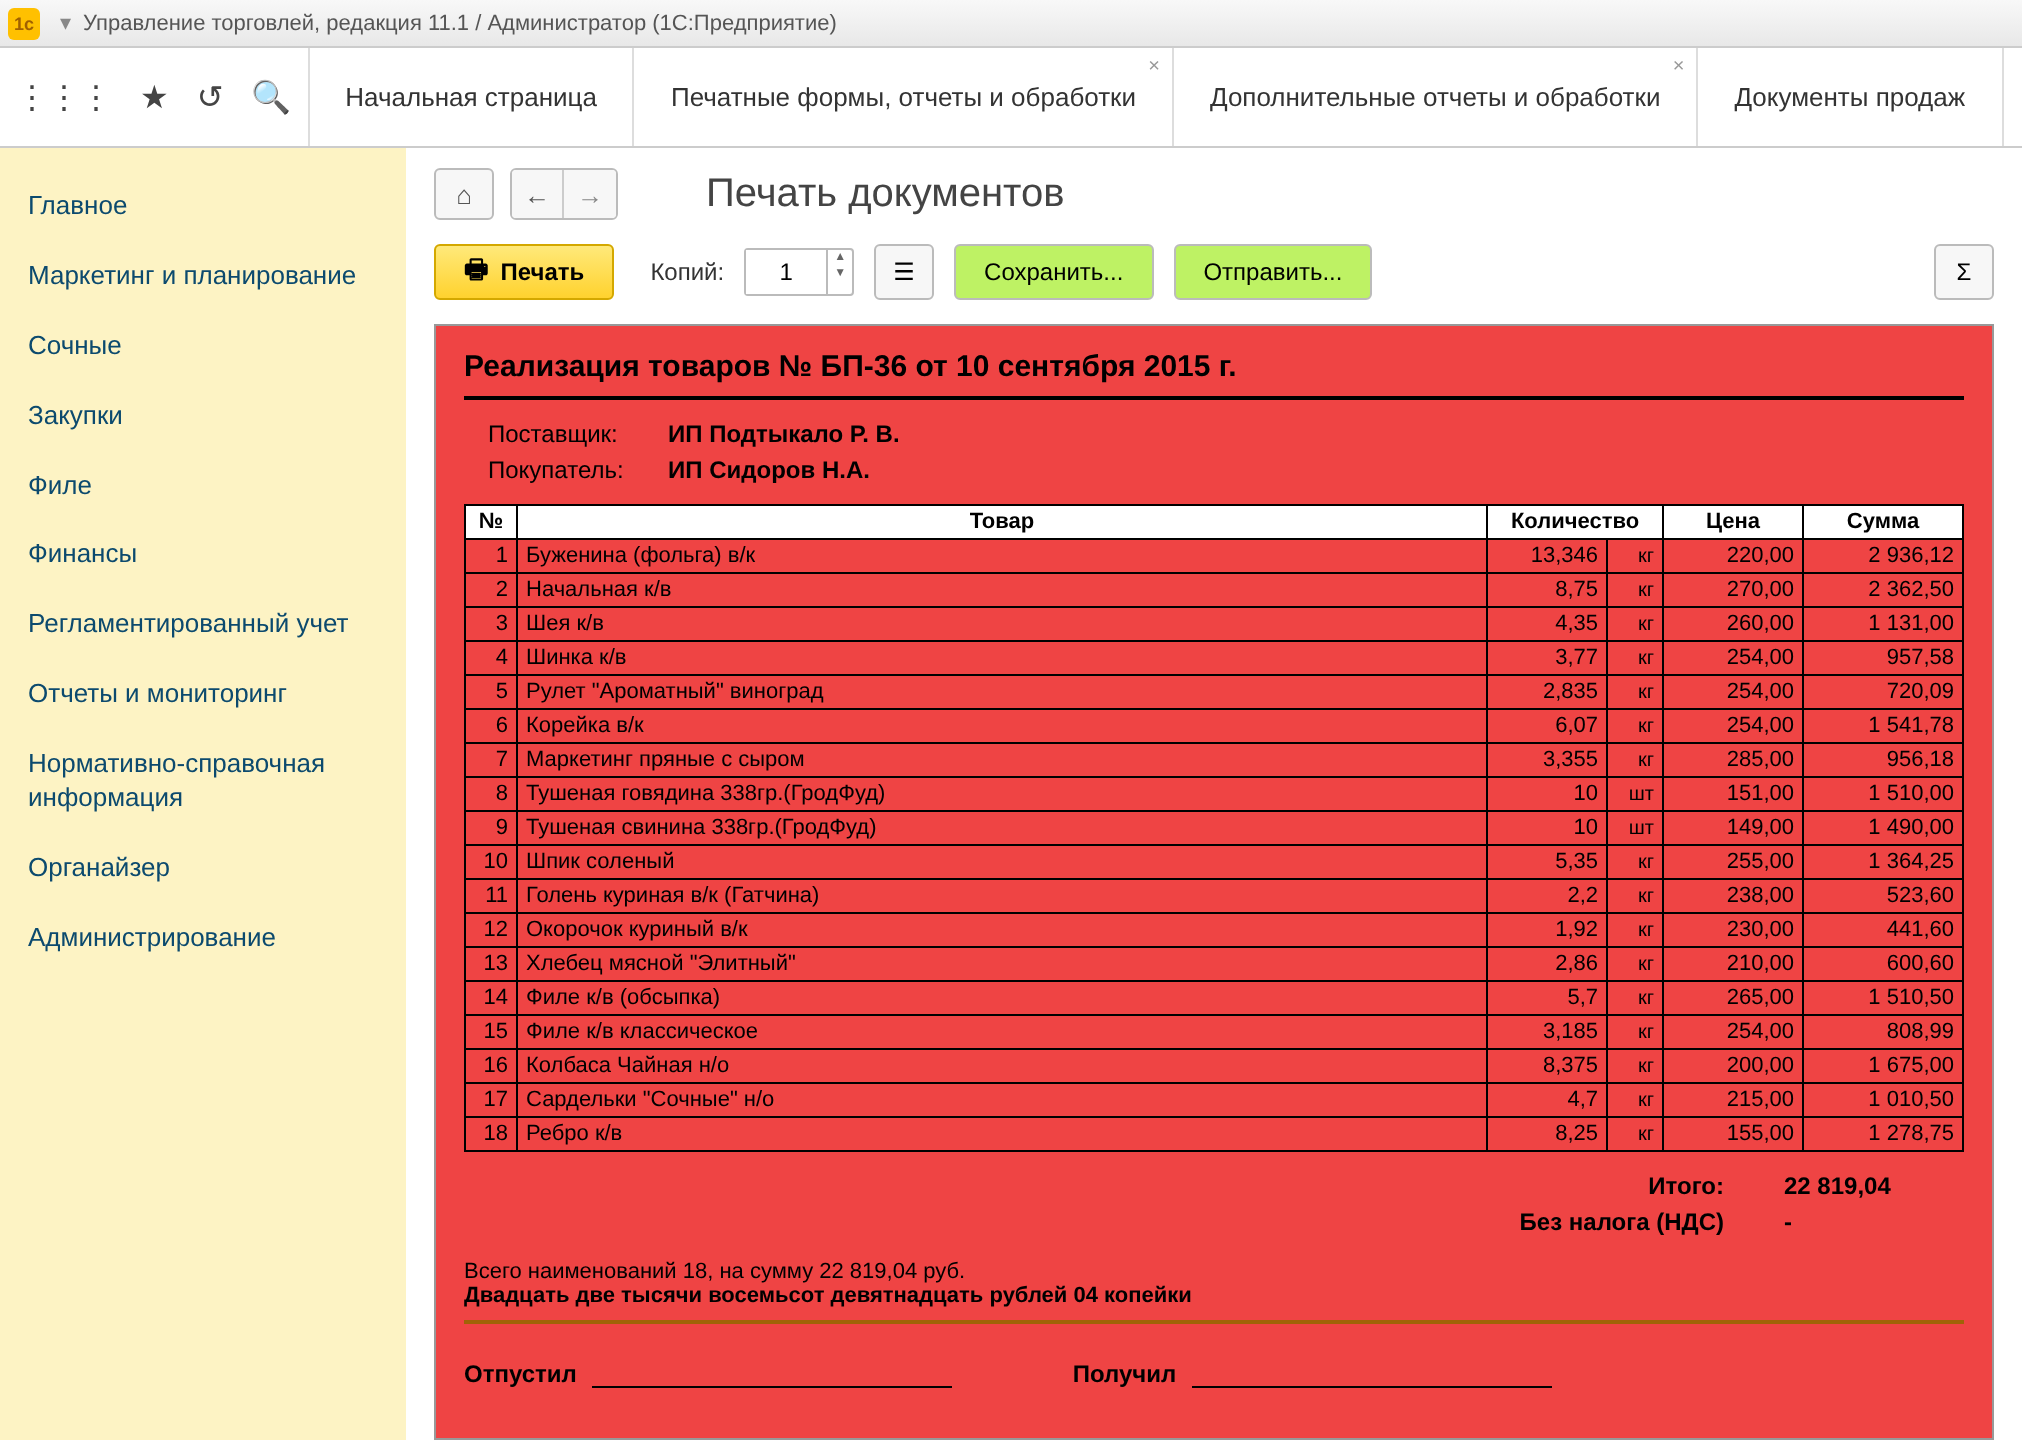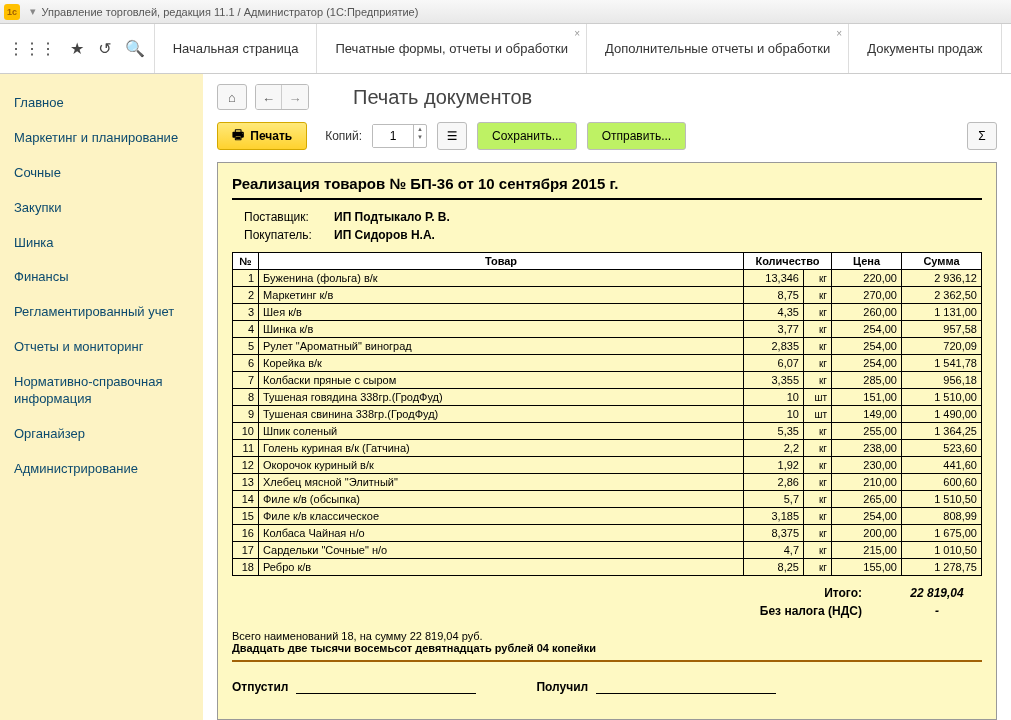--- a/index.html
+++ b/index.html
@@ -26,37 +26,37 @@
 .btn { height: 28px; padding: 0 14px; border: 1px solid #bbb; background: #bef264; border-radius: 3px; cursor: pointer; font-size: 12px; display: inline-flex; align-items: center; gap: 6px; }
 .btn.primary { background: linear-gradient(#ffe97a,#ffd22e); border-color: #d4a800; font-weight: bold; }
 .btn .ico { font-size: 13px; }
 .copies-lbl { font-size: 12px; color: #333; margin-left: 8px; }
 .spinner { display: inline-flex; border: 1px solid #bbb; border-radius: 2px; height: 24px; }
 .spinner input { width: 40px; border: none; text-align: center; font-size: 12px; }
 .spinner .arrows { display: flex; flex-direction: column; border-left: 1px solid #bbb; }
 .spinner .arrows span { font-size: 6px; padding: 1px 3px; cursor: pointer; line-height: 1; color: #666; }
 .iconbtn { width: 30px; height: 28px; border: 1px solid #bbb; background: #f7f7f7; border-radius: 3px; display: inline-flex; align-items: center; justify-content: center; cursor: pointer; }
 .rightbtn { margin-left: auto; }
-.doc { margin: 0 14px; border: 1px solid #999; padding: 12px 14px 20px; overflow: auto; flex: 1; background: #fef9c3; }
+.doc { margin: 0 14px; border: 1px solid #999; padding: 12px 14px 20px; overflow: auto; flex: 1; background: #ef4444; }
 .doc h2 { font-size: 15px; font-weight: bold; border-bottom: 2px solid #000; padding-bottom: 6px; margin-bottom: 10px; }
 .meta-row { display: flex; font-size: 12px; margin: 4px 12px; }
 .meta-row .lbl { width: 90px; }
 .meta-row .val { font-weight: bold; }
 table.goods { width: 100%; border-collapse: collapse; margin-top: 10px; font-size: 11px; }
 table.goods th, table.goods td { border: 1px solid #000; padding: 2px 4px; }
 table.goods th { font-weight: bold; text-align: center; background: #fff; }
 table.goods td.num { text-align: right; width: 26px; }
 table.goods td.qty { text-align: right; width: 60px; }
 table.goods td.unit { text-align: right; width: 28px; font-size: 10px; }
 table.goods td.price { text-align: right; width: 70px; }
 table.goods td.sum { text-align: right; width: 80px; }
 .totals { text-align: right; font-size: 12px; margin-top: 8px; }
 .totals .row { display: flex; justify-content: flex-end; gap: 30px; padding: 2px 0; }
 .totals .row .tl { font-weight: bold; }
-.totals .row .tv { width: 90px; text-align: center; font-weight: bold; font-style: italic; }
+.totals .row .tv { width: 90px; text-align: left; font-weight: bold; }
 .summary { font-size: 11px; margin-top: 10px; border-bottom: 2px solid #a16207; padding-bottom: 6px; }
 .summary .bold { font-weight: bold; }
 .sign { display: flex; gap: 60px; margin-top: 18px; font-size: 12px; }
 .sign .field { display: flex; align-items: flex-end; gap: 8px; }
 .sign .line { border-bottom: 1px solid #000; width: 180px; height: 14px; }
 </style>
 </head>
 <body>
 
 <div class="titlebar">
@@ -87,21 +87,21 @@
       <span>Документы продаж</span>
     </div>
 </div>
 
 <div class="layout">
   <div class="sidebar">
     <div class="item">Главное</div>
     <div class="item">Маркетинг и планирование</div>
     <div class="item">Сочные</div>
     <div class="item">Закупки</div>
-    <div class="item">Шинка</div>
+    <div class="item">Филе</div>
     <div class="item">Финансы</div>
     <div class="item">Регламентированный учет</div>
     <div class="item">Отчеты и мониторинг</div>
     <div class="item">Нормативно-справочная информация</div>
     <div class="item">Органайзер</div>
     <div class="item">Администрирование</div>
   </div>
 
   <div class="main">
     <div class="cmdbar">
@@ -157,21 +157,21 @@
             <tr>
               <td class="num">1</td>
               <td>Буженина (фольга) в/к</td>
               <td class="qty">13,346</td>
               <td class="unit">кг</td>
               <td class="price">220,00</td>
               <td class="sum">2 936,12</td>
             </tr>
             <tr>
               <td class="num">2</td>
-              <td>Маркетинг к/в</td>
+              <td>Начальная к/в</td>
               <td class="qty">8,75</td>
               <td class="unit">кг</td>
               <td class="price">270,00</td>
               <td class="sum">2 362,50</td>
             </tr>
             <tr>
               <td class="num">3</td>
               <td>Шея к/в</td>
               <td class="qty">4,35</td>
               <td class="unit">кг</td>
@@ -197,21 +197,21 @@
             <tr>
               <td class="num">6</td>
               <td>Корейка в/к</td>
               <td class="qty">6,07</td>
               <td class="unit">кг</td>
               <td class="price">254,00</td>
               <td class="sum">1 541,78</td>
             </tr>
             <tr>
               <td class="num">7</td>
-              <td>Колбаски пряные с сыром</td>
+              <td>Маркетинг пряные с сыром</td>
               <td class="qty">3,355</td>
               <td class="unit">кг</td>
               <td class="price">285,00</td>
               <td class="sum">956,18</td>
             </tr>
             <tr>
               <td class="num">8</td>
               <td>Тушеная говядина 338гр.(ГродФуд)</td>
               <td class="qty">10</td>
               <td class="unit">шт</td>

